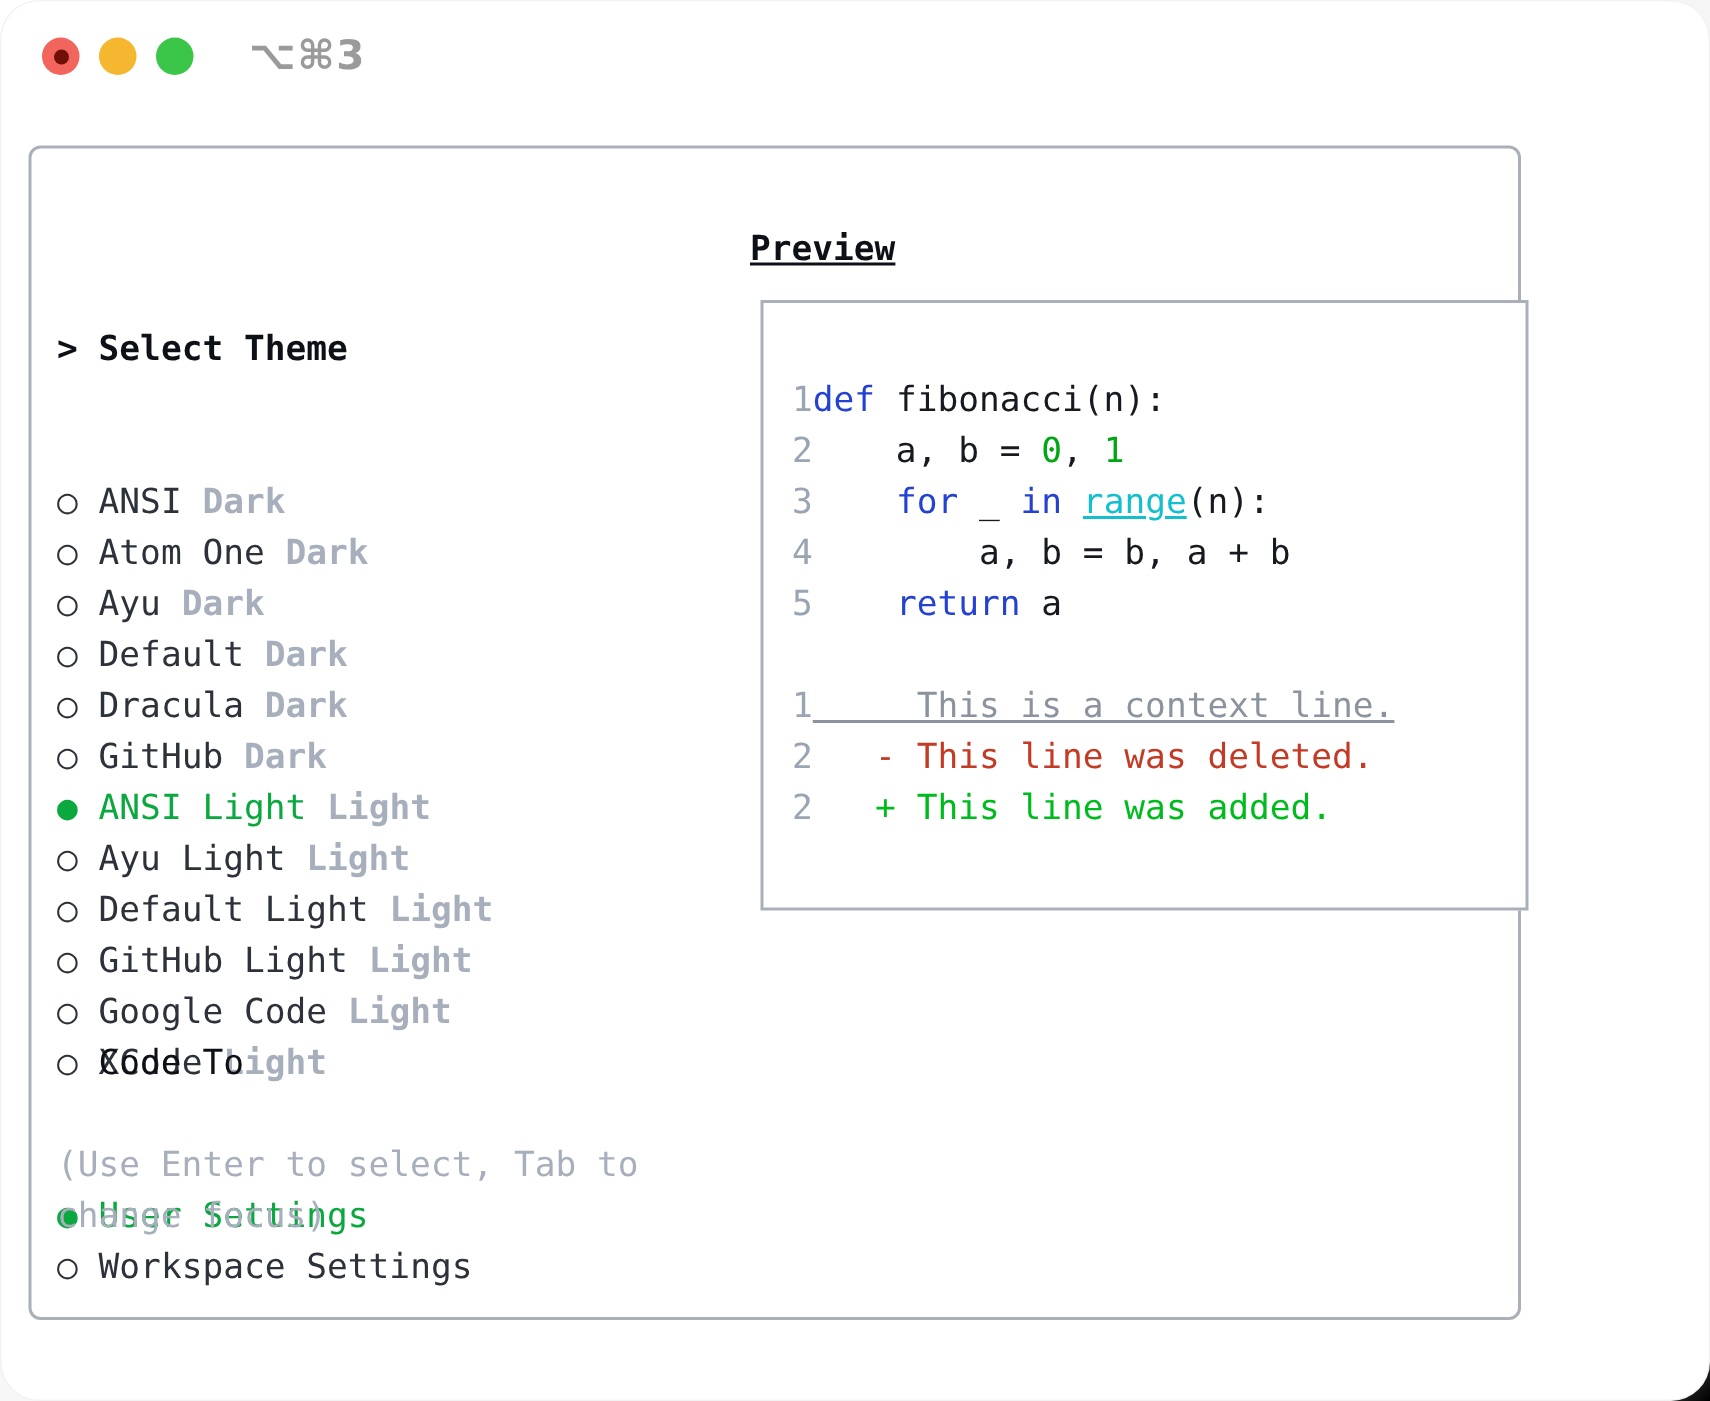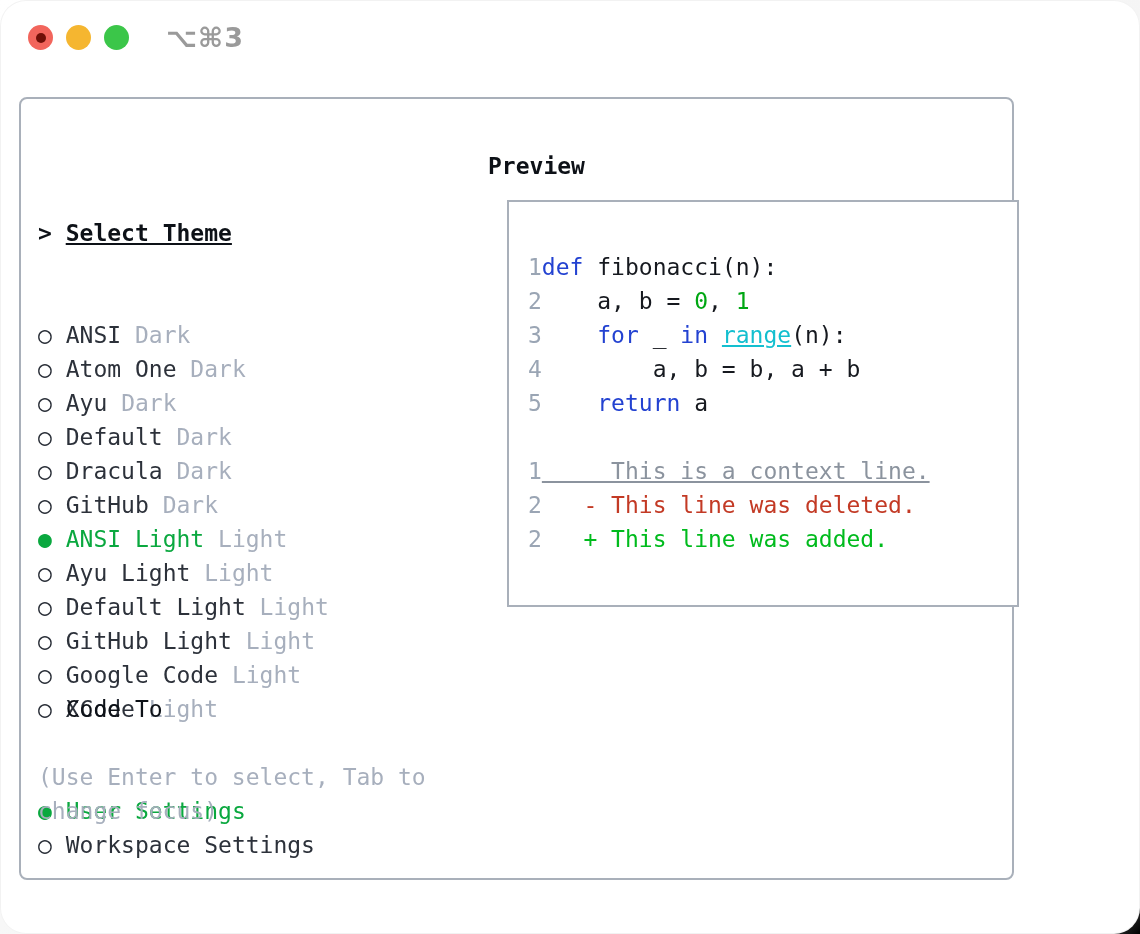--- a/index.html
+++ b/index.html
@@ -39,32 +39,32 @@
   
   .panel{
     position:absolute; left:19px; top:97px; width:995px; height:783px;
     border:2px solid var(--panel-border); border-radius:8px; background:#fff;
   }
   .mono{font-size:23px; line-height:34px; white-space:pre; color:var(--text);}
   
   .theme-list{position:absolute; left:17px; top:49px;}
   .row{white-space:pre; cursor:pointer;}
   .cursor{font-weight:bold; color:var(--heading);}
-  .hdr{font-weight:bold; color:var(--heading);text-decoration:underline;}
+  .hdr{font-weight:bold; color:var(--heading);}
   .bullet{color:var(--text);}
   .row.selected .bullet, .row.selected .opt-label{color:var(--selected-green);}
-  .tag{color:var(--muted);}
+  .tag{color:var(--muted);font-weight:bold;}
   .apply-block{position:absolute; left:17px; top:525px;}
   .apply-hdr{padding-left:2ch; color:var(--heading);}
   .help{
     position:absolute; left:17px; top:661px; max-width:30ch;
     white-space:normal; color:var(--muted);
   }
   
-  .preview-title{position:absolute; left:467px; top:50px; font-weight:bold; color:var(--heading);}
+  .preview-title{position:absolute; left:479px; top:50px; font-weight:bold; color:var(--heading);text-decoration:underline;}
   .preview-box{
     position:absolute; left:486px; top:101px; width:512px; height:407px;
     border:2px solid var(--panel-border); background:#fff; overflow:hidden;
   }
   .preview-lines{position:absolute; left:19px; top:48px;}
   .ln{color:var(--line-number);}
   .tok-pl{color:#16191f;}
   .tok-kw{color:var(--keyword-blue);}
   .tok-fn{color:var(--function-cyan);text-decoration:underline;}
   .tok-num{color:var(--number-green);}

